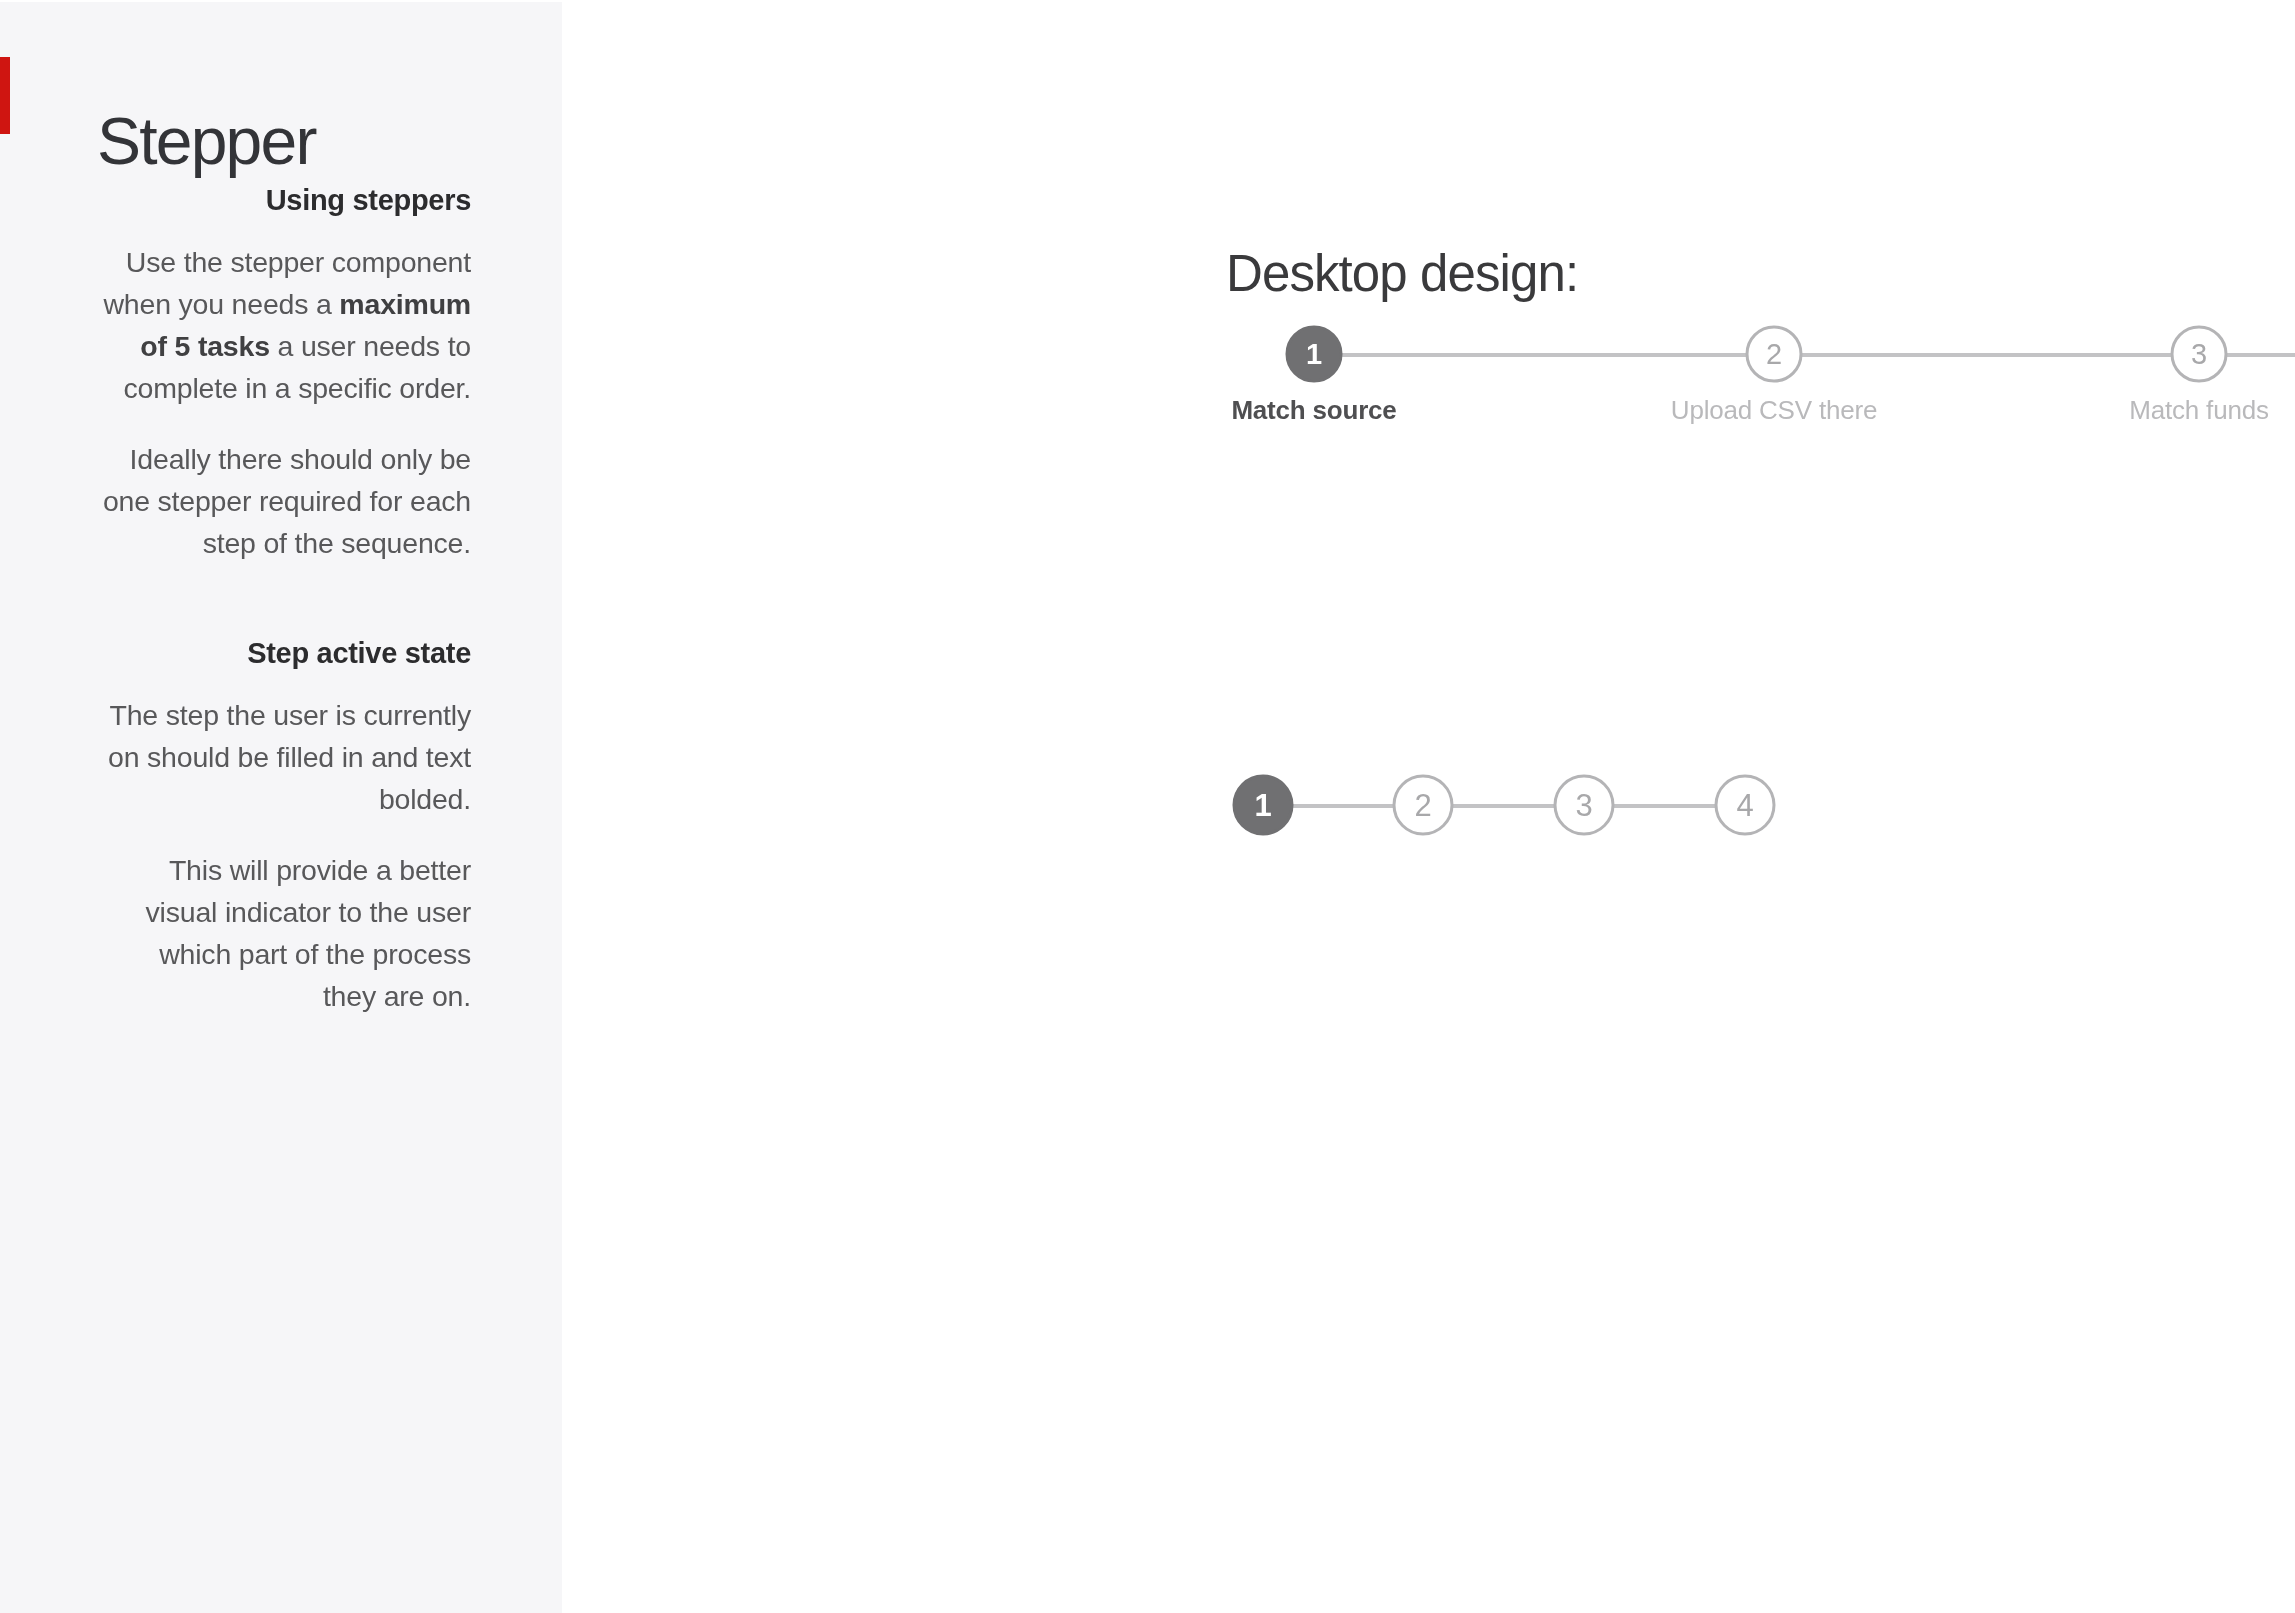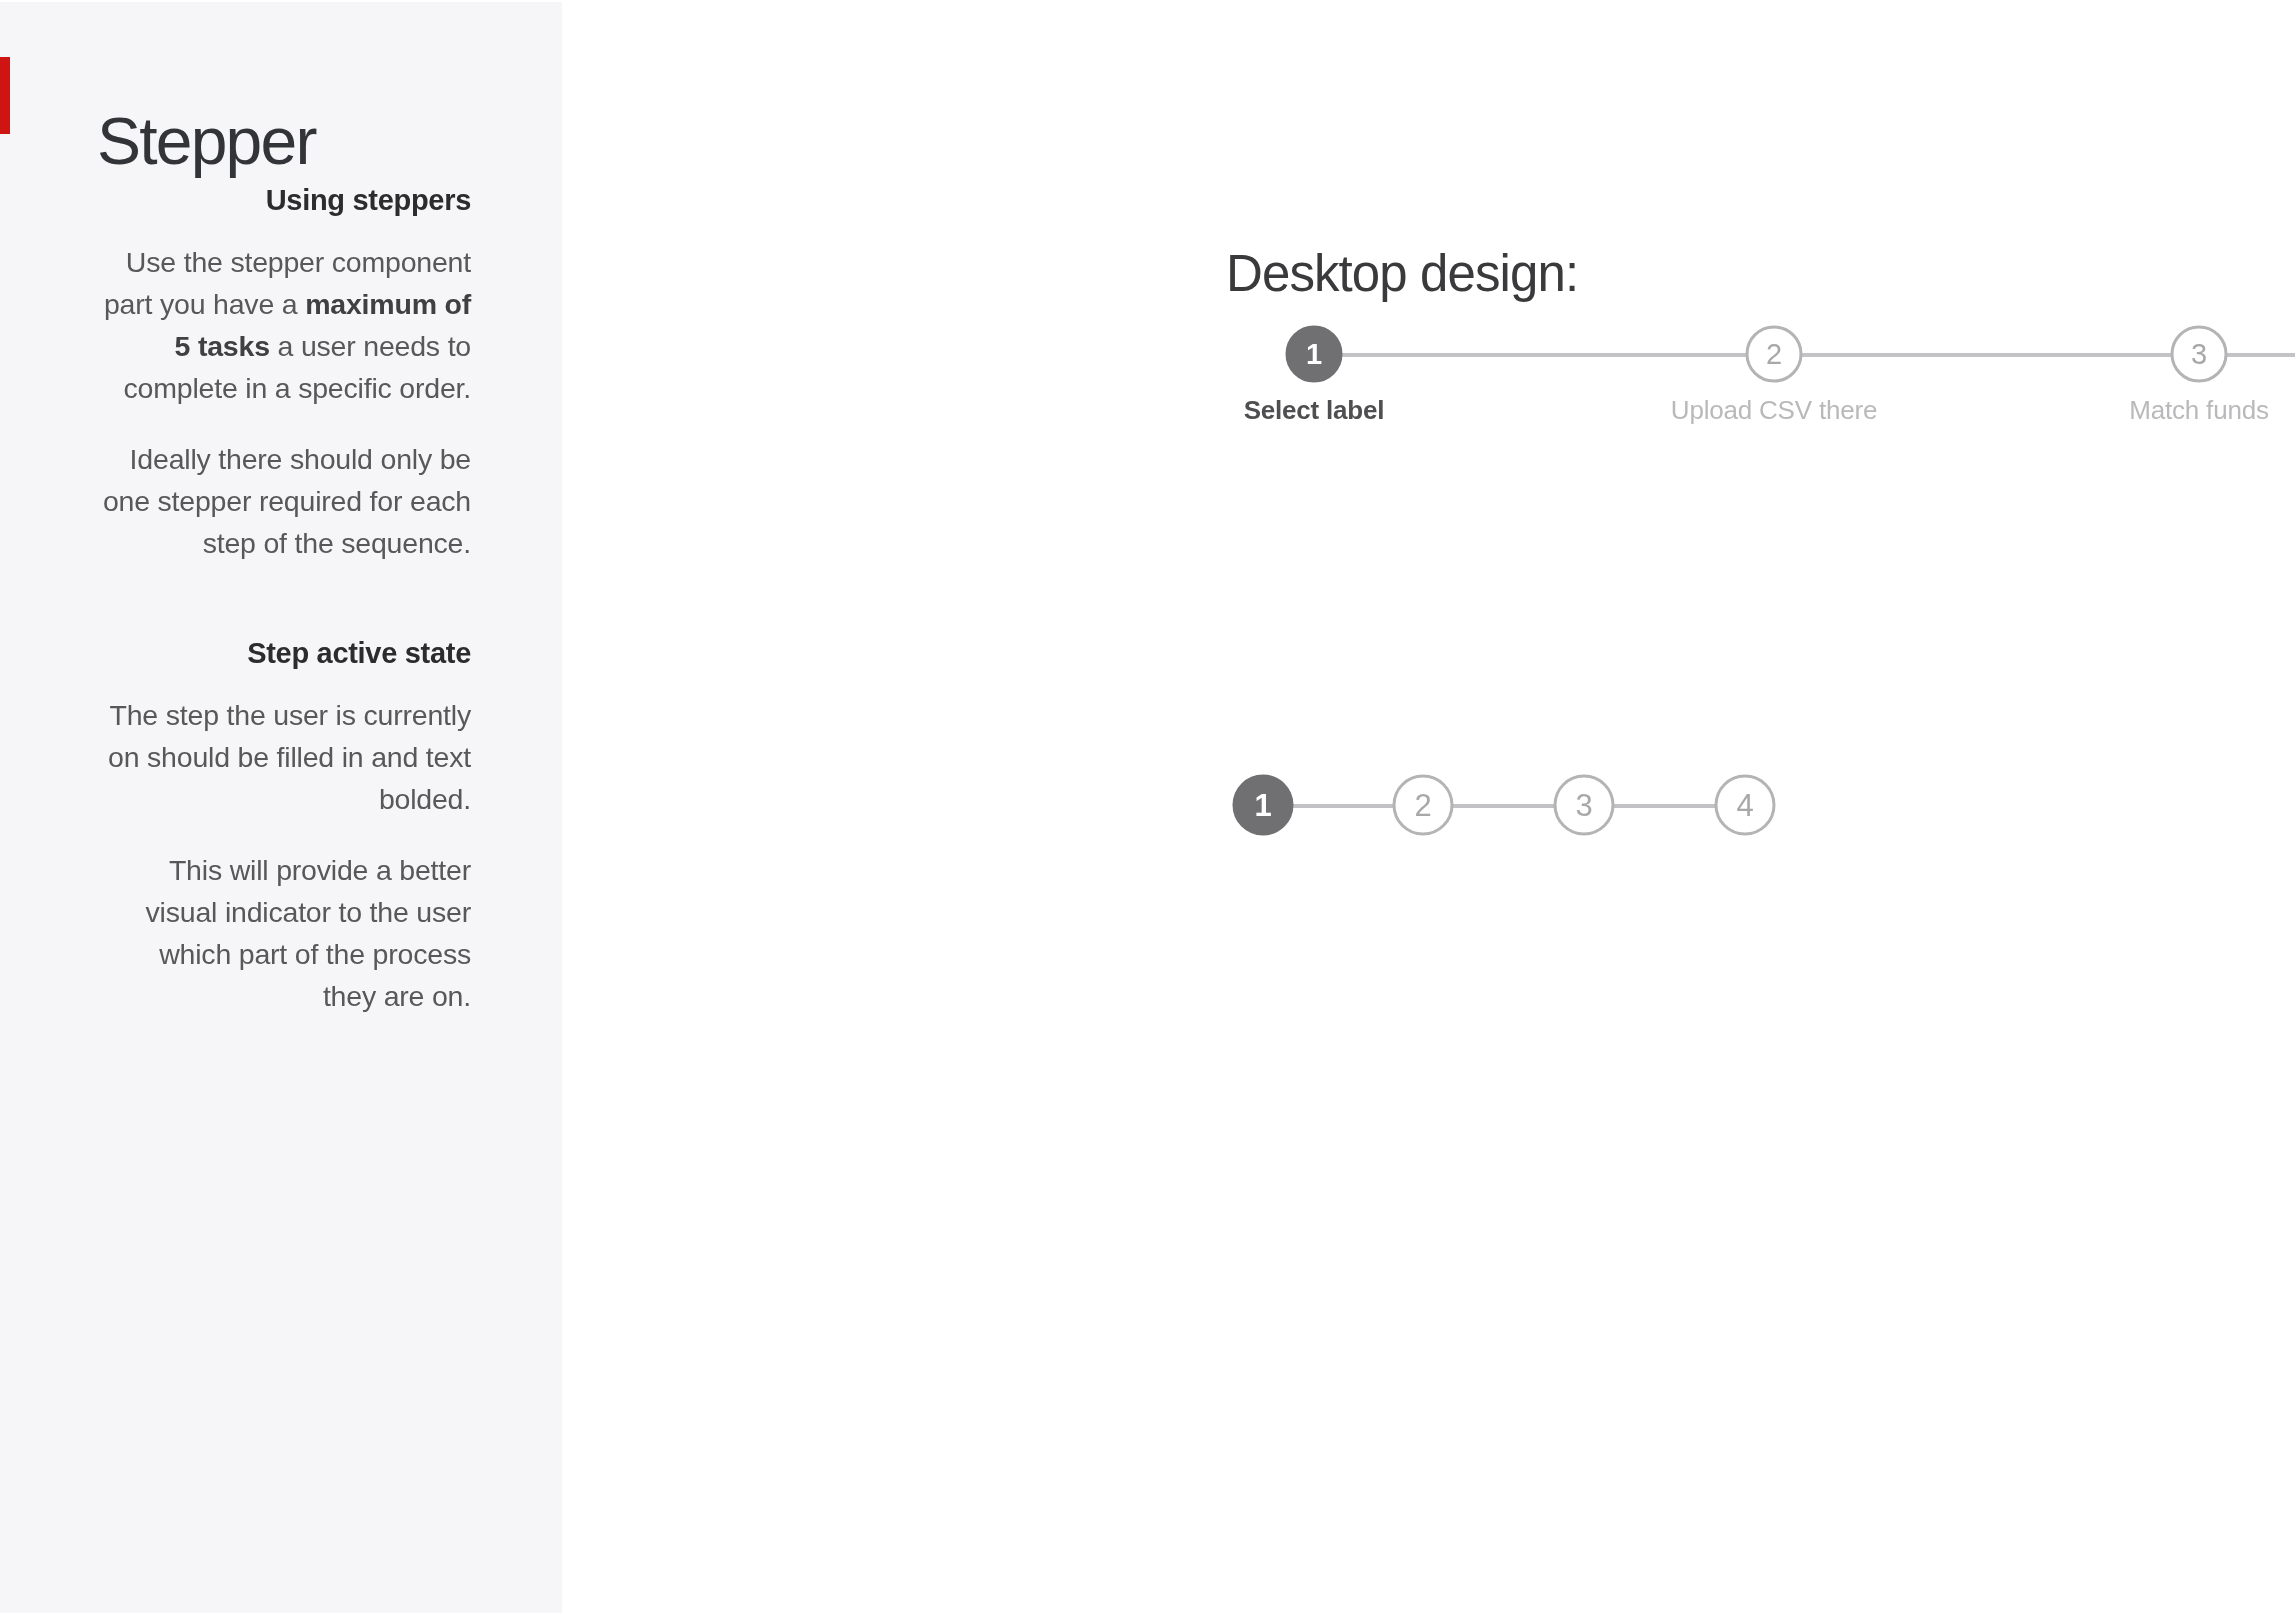--- a/index.html
+++ b/index.html
@@ -99,21 +99,21 @@
 <div class="page">
 
   <aside class="sidebar">
     <div class="accent-bar"></div>
     <h1 class="side-title">Stepper</h1>
 
     <div class="side-content">
 
       <section class="side-section">
         <h2 class="side-heading">Using steppers</h2>
-        <p class="side-para"><span>Use the stepper component part you have a </span><b>maximum of 5 tasks</b><span> a user needs to complete in a specific order.</span></p>
+        <p class="side-para"><span>Use the stepper component when you needs a </span><b>maximum of 5 tasks</b><span> a user needs to complete in a specific order.</span></p>
         <p class="side-para">Ideally there should only be one stepper required for each step of the sequence.</p>
       </section>
 
 
       <section class="side-section">
         <h2 class="side-heading gap-xl">Step active state</h2>
         <p class="side-para">The step the user is currently on should be filled in and text bolded.</p>
         <p class="side-para">This will provide a better visual indicator to the user which part of the process they are on.</p>
       </section>
 
@@ -124,21 +124,21 @@
 
     <h2 class="content-heading" id="desktop-heading">Desktop design:</h2>
 
     <div>
       <div class="connector" id="desktop-connector"></div>
 
       <div class="step-anchor" style="left:752px">
         <div class="circle d-circle active">
             <span>1</span>
           </div>
-        <div class="step-label active">Select label</div>
+        <div class="step-label active">Match source</div>
       </div>
 
       <div class="step-anchor" style="left:1212px">
         <div class="circle d-circle">
             <span>2</span>
           </div>
         <div class="step-label">Upload CSV there</div>
       </div>
 
       <div class="step-anchor" style="left:1637px">

